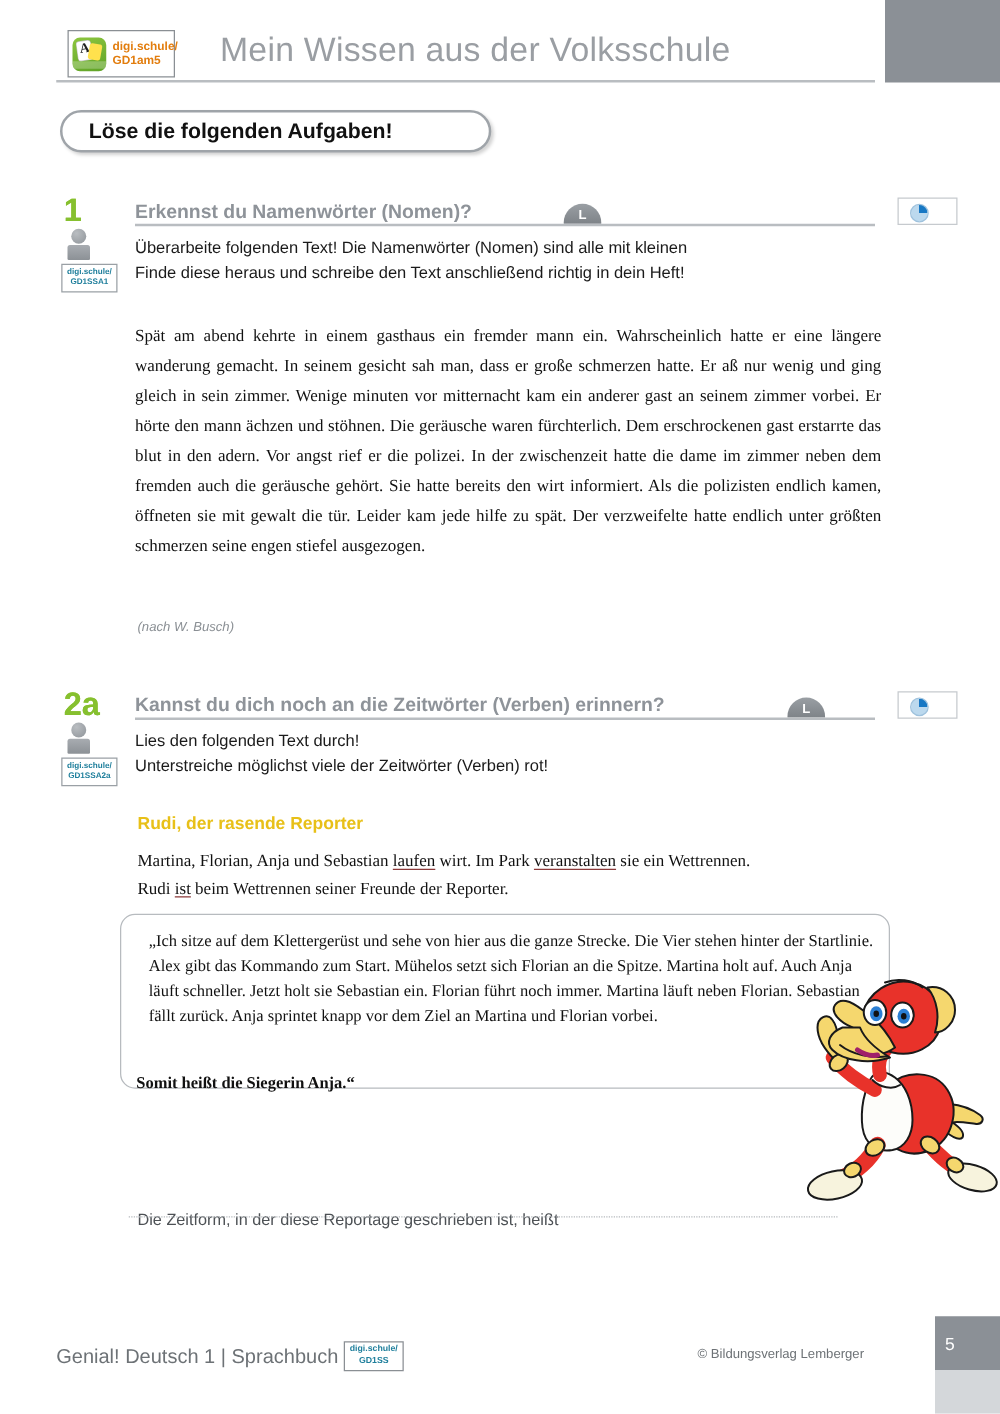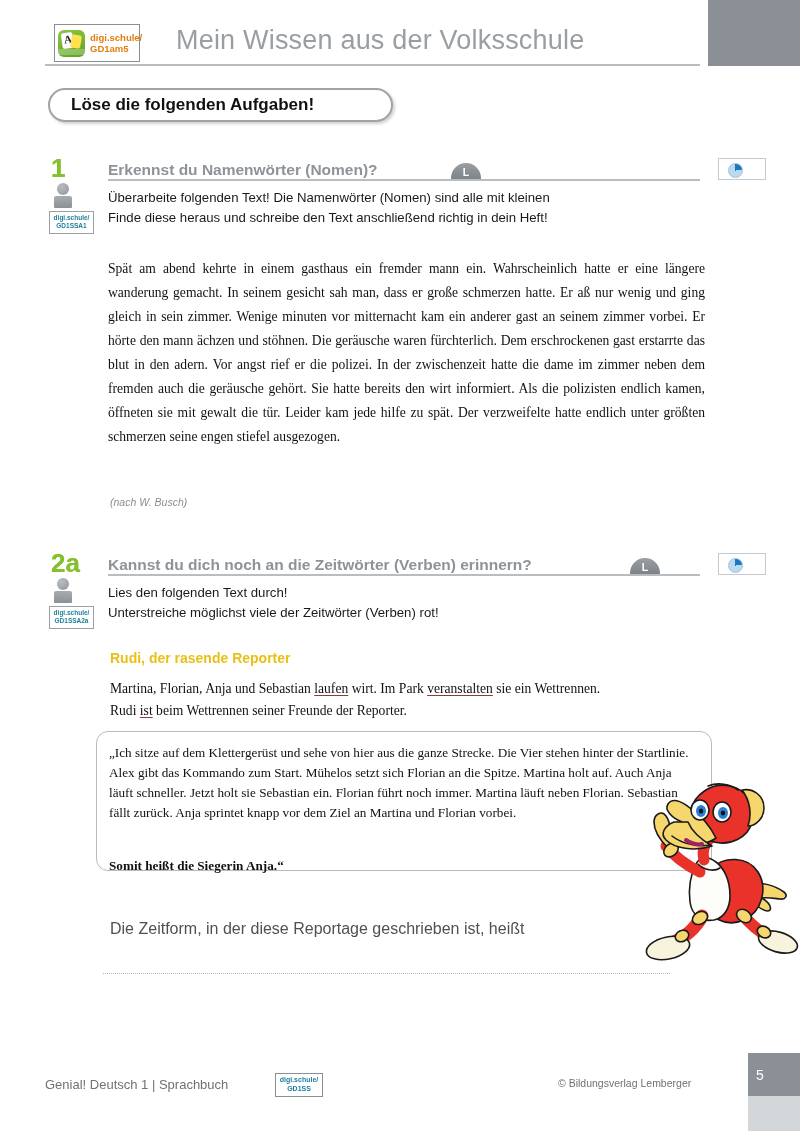--- a/index.html
+++ b/index.html
@@ -234,61 +234,61 @@
     position: absolute;
     left: 96px; top: 731px;
     width: 616px; height: 140px;
     border: 1.5px solid #b7bbbf;
     border-radius: 12px;
     background: #ffffff;
     box-sizing: border-box;
   }
   .quote-text {
     position: absolute;
-    left: 109px; top: 743px;
+    left: 119px; top: 743px;
     width: 580px;
     font-family: "Liberation Serif", serif;
     font-size: 13.2px;
     line-height: 20px;
     color: #111;
   }
   .quote-last {
     position: absolute;
     left: 109px; top: 858px;
     font-family: "Liberation Serif", serif;
     font-size: 13.2px;
     color: #111;
     font-weight: bold;
   }
 
   .prompt-line {
     position: absolute;
-    left: 110px; top: 920px;
-    font-size: 16px;
+    left: 110px; top: 968px;
+    font-size: 13px;
     color: #4d5155;
   }
   .answer-line {
     position: absolute;
     left: 103px; top: 973px;
     width: 567px;
     border-top: 1.3px dotted #b5b9bd;
   }
 
   
   .mascot {
     position: absolute;
     left: 638px; top: 760px;
     width: 165px; height: 205px;
   }
 
   
   .footer-left {
     position: absolute;
     left: 45px; top: 1077px;
-    font-size: 13px;
+    font-size: 16px;
     color: #6d7276;
     white-space: nowrap;
   }
   .footer-right {
     position: absolute;
     left: 558px; top: 1077px;
     font-size: 10.5px;
     color: #6d7276;
     white-space: nowrap;
   }

